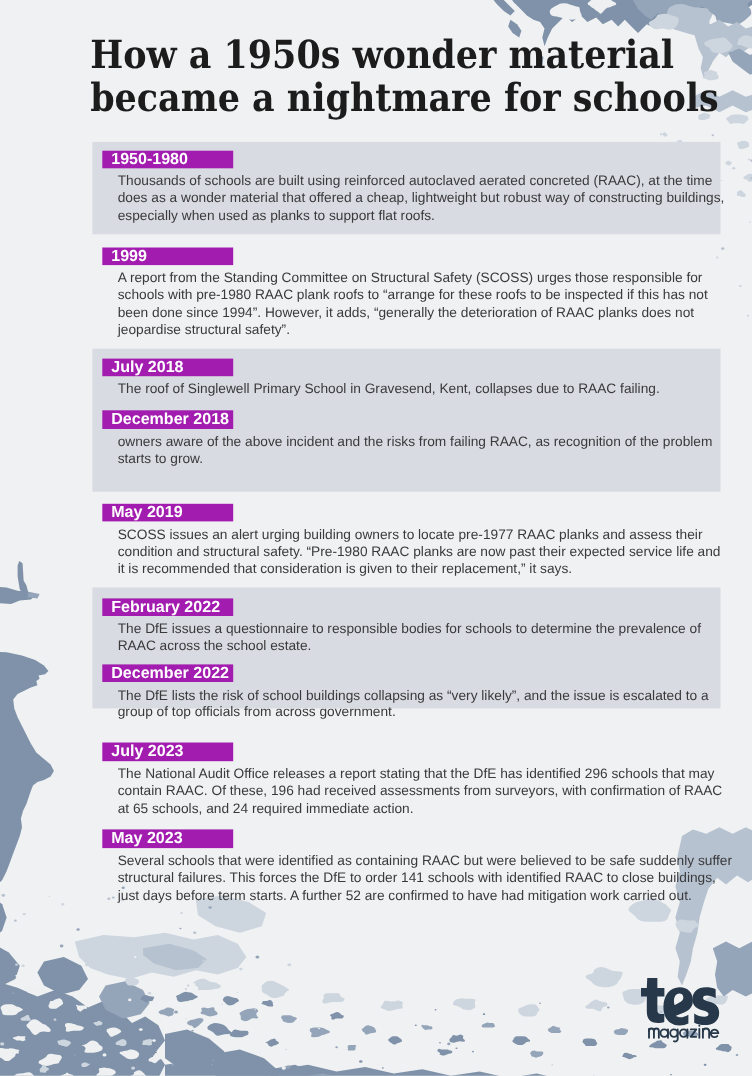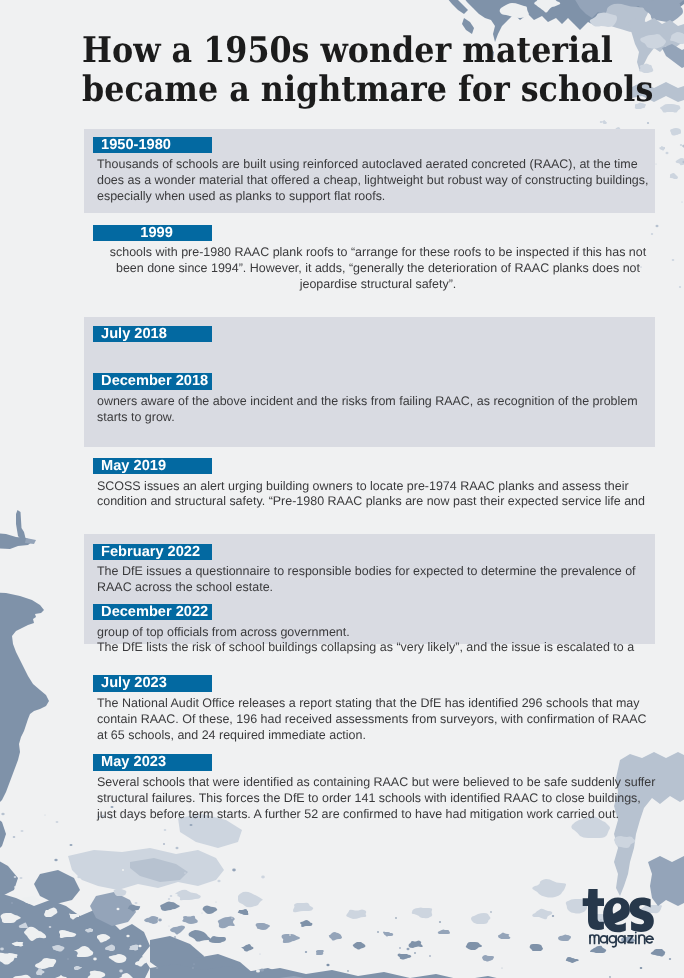--- a/index.html
+++ b/index.html
@@ -17,25 +17,25 @@
 
   .title{position:absolute;left:54px;top:31px;margin:0;
     font-family:"DejaVu Serif Condensed","DejaVu Serif",serif;font-weight:700;
     font-size:35.3px;line-height:39px;color:#1c1c1c;white-space:nowrap;}
   .title .tline{display:block;}
 
   .bands{position:absolute;left:0;top:0;width:684px;height:978px;}
   .band{position:absolute;left:56px;width:571px;background:#d9dbe2;}
 
   .item{position:absolute;left:56px;width:575px;}
-  .label{display:block;width:119.5px;box-sizing:border-box;background:#0369a1;color:#fff;
+  .label{display:block;width:119.5px;box-sizing:border-box;background:#a21caf;color:#fff;
     font-weight:700;font-size:14.6px;line-height:16.6px;height:16.6px;
     padding-left:8.6px;margin-left:8.5px;}
   .btext{margin:0;padding:0;font-size:12.47px;line-height:15.75px;color:#3a3a3c;}
-  .btext .ln{display:block;padding-left:13px;white-space:nowrap;}
+  .btext .ln{display:block;padding-left:23px;white-space:nowrap;}
   .btext .ln:first-child{padding-top:4.1px;}
 
   .logo{position:absolute;left:0;top:0;width:684px;height:978px;pointer-events:none;}
   .logo svg{display:block;width:684px;height:978px;}
 </style>
 </head>
 <body>
 
 <div class="page">
 
@@ -283,57 +283,62 @@
       </div>
     <div class="timeline">
         <div class="item" style="top: 136.6px;">
           <div class="label">1950-1980</div>
           <p class="btext">
             <span class="ln">Thousands of schools are built using reinforced autoclaved aerated concreted (RAAC), at the time</span>
             <span class="ln">does as a wonder material that offered a cheap, lightweight but robust way of constructing buildings,</span>
             <span class="ln">especially when used as planks to support flat roofs.</span>
           </p>
         </div>
-        <div class="item" style="top: 224.8px; text-align: center;">
+        <div class="item" style="top: 224.8px;">
           <div class="label">1999</div>
           <p class="btext">
+            <span class="ln">A report from the Standing Committee on Structural Safety (SCOSS) urges those responsible for</span>
             <span class="ln">schools with pre-1980 RAAC plank roofs to “arrange for these roofs to be inspected if this has not</span>
             <span class="ln">been done since 1994”. However, it adds, “generally the deterioration of RAAC planks does not</span>
             <span class="ln">jeopardise structural safety”.</span>
           </p>
         </div>
         <div class="item" style="top: 325.6px;">
           <div class="label">July 2018</div>
+          <p class="btext">
+            <span class="ln">The roof of Singlewell Primary School in Gravesend, Kent, collapses due to RAAC failing.</span>
+          </p>
         </div>
         <div class="item" style="top: 373.2px;">
           <div class="label">December 2018</div>
           <p class="btext">
             <span class="ln">owners aware of the above incident and the risks from failing RAAC, as recognition of the problem</span>
             <span class="ln">starts to grow.</span>
           </p>
         </div>
         <div class="item" style="top: 457.9px;">
           <div class="label">May 2019</div>
           <p class="btext">
-            <span class="ln">SCOSS issues an alert urging building owners to locate pre-1974 RAAC planks and assess their</span>
+            <span class="ln">SCOSS issues an alert urging building owners to locate pre-1977 RAAC planks and assess their</span>
             <span class="ln">condition and structural safety. “Pre-1980 RAAC planks are now past their expected service life and</span>
+            <span class="ln">it is recommended that consideration is given to their replacement,” it says.</span>
           </p>
         </div>
         <div class="item" style="top: 543.6px;">
           <div class="label">February 2022</div>
           <p class="btext">
-            <span class="ln">The DfE issues a questionnaire to responsible bodies for expected to determine the prevalence of</span>
+            <span class="ln">The DfE issues a questionnaire to responsible bodies for schools to determine the prevalence of</span>
             <span class="ln">RAAC across the school estate.</span>
           </p>
         </div>
         <div class="item" style="top: 603.9px;">
           <div class="label">December 2022</div>
           <p class="btext">
+            <span class="ln">The DfE lists the risk of school buildings collapsing as “very likely”, and the issue is escalated to a</span>
             <span class="ln">group of top officials from across government.</span>
-            <span class="ln">The DfE lists the risk of school buildings collapsing as “very likely”, and the issue is escalated to a</span>
           </p>
         </div>
         <div class="item" style="top: 675.4px;">
           <div class="label">July 2023</div>
           <p class="btext">
             <span class="ln">The National Audit Office releases a report stating that the DfE has identified 296 schools that may</span>
             <span class="ln">contain RAAC. Of these, 196 had received assessments from surveyors, with confirmation of RAAC</span>
             <span class="ln">at 65 schools, and 24 required immediate action.</span>
           </p>
         </div>

